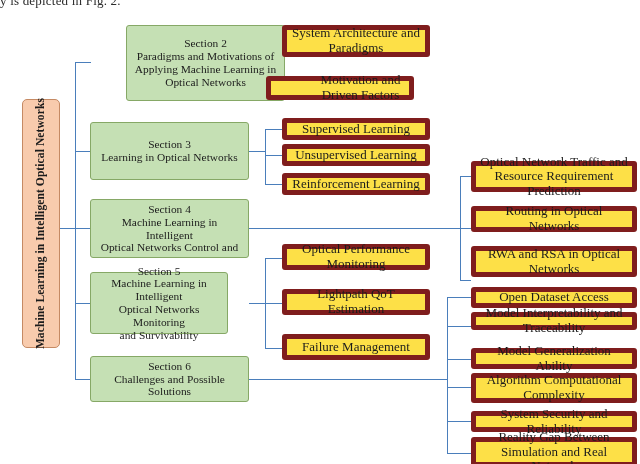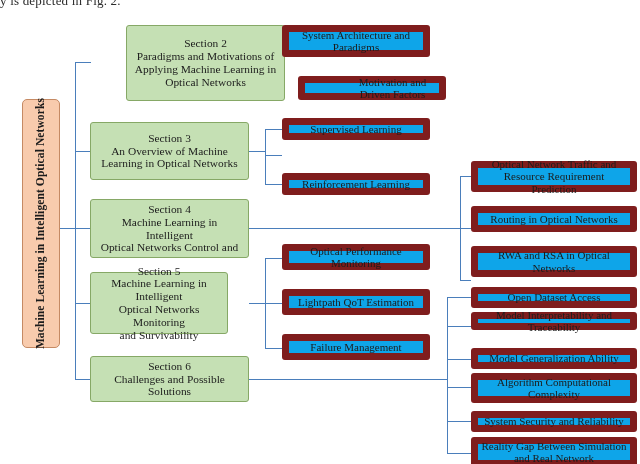--- a/index.html
+++ b/index.html
@@ -64,23 +64,23 @@
     line-height: 1;
   }
 
   .sec {
     background: #c5e0b4;
     border: 1px solid #86a866;
     font-size: 11.4px;
   }
 
   .leaf {
-    background: #0ea5e9;
-    border: 7px solid #7f1d1d;
-    font-size: 11px;
+    background: #fde047;
+    border: 5px solid #7f1d1d;
+    font-size: 13px;
   }
 </style>
 </head>
 <body>
 
 <div id="canvas">
 
   <div class="cut-text">y is depicted in Fig. 2.</div>
 
   <div class="ln v" style="left:75px; top:62px; height:317px;"></div>
@@ -133,21 +133,20 @@
       <span>Section 2</span>
       <span>Paradigms and Motivations of</span>
       <span>Applying Machine Learning in</span>
       <span>Optical Networks</span>
     </span>
   </div>
 
   <div class="node sec" style="left:90px; top:122px; width:159px; height:58px;">
     <span>
       <span>Section 3</span>
-      <span>An Overview of Machine</span>
       <span>Learning in Optical Networks</span>
     </span>
   </div>
 
   <div class="node sec" style="left:90px; top:199px; width:159px; height:59px;">
     <span>
       <span>Section 4</span>
       <span>Machine Learning in Intelligent</span>
       <span>Optical Networks Control and</span>
     </span>
@@ -166,27 +165,30 @@
     <span>
       <span>Section 6</span>
       <span>Challenges and Possible</span>
       <span>Solutions</span>
     </span>
   </div>
 
   <div class="node leaf" style="left:282px; top:25px; width:148px; height:32px;">
     <span>System Architecture and Paradigms</span>
   </div>
-  <div class="node leaf" style="left:298px; top:76px; width:148px; height:24px;padding-left:41px;">
+  <div class="node leaf" style="left:266px; top:76px; width:148px; height:24px;padding-left:41px;">
     <span>Motivation and Driven Factors</span>
   </div>
 
   <div class="node leaf" style="left:282px; top:118px; width:148px; height:22px;">
     <span>Supervised Learning</span>
   </div>
+  <div class="node leaf" style="left:282px; top:144px; width:148px; height:22px;">
+    <span>Unsupervised Learning</span>
+  </div>
   <div class="node leaf" style="left:282px; top:173px; width:148px; height:22px;">
     <span>Reinforcement Learning</span>
   </div>
 
   <div class="node leaf" style="left:471px; top:161px; width:166px; height:31px;">
     <span>Optical Network Traffic and Resource Requirement Prediction</span>
   </div>
   <div class="node leaf" style="left:471px; top:206px; width:166px; height:26px;">
     <span>Routing in Optical Networks</span>
   </div>

